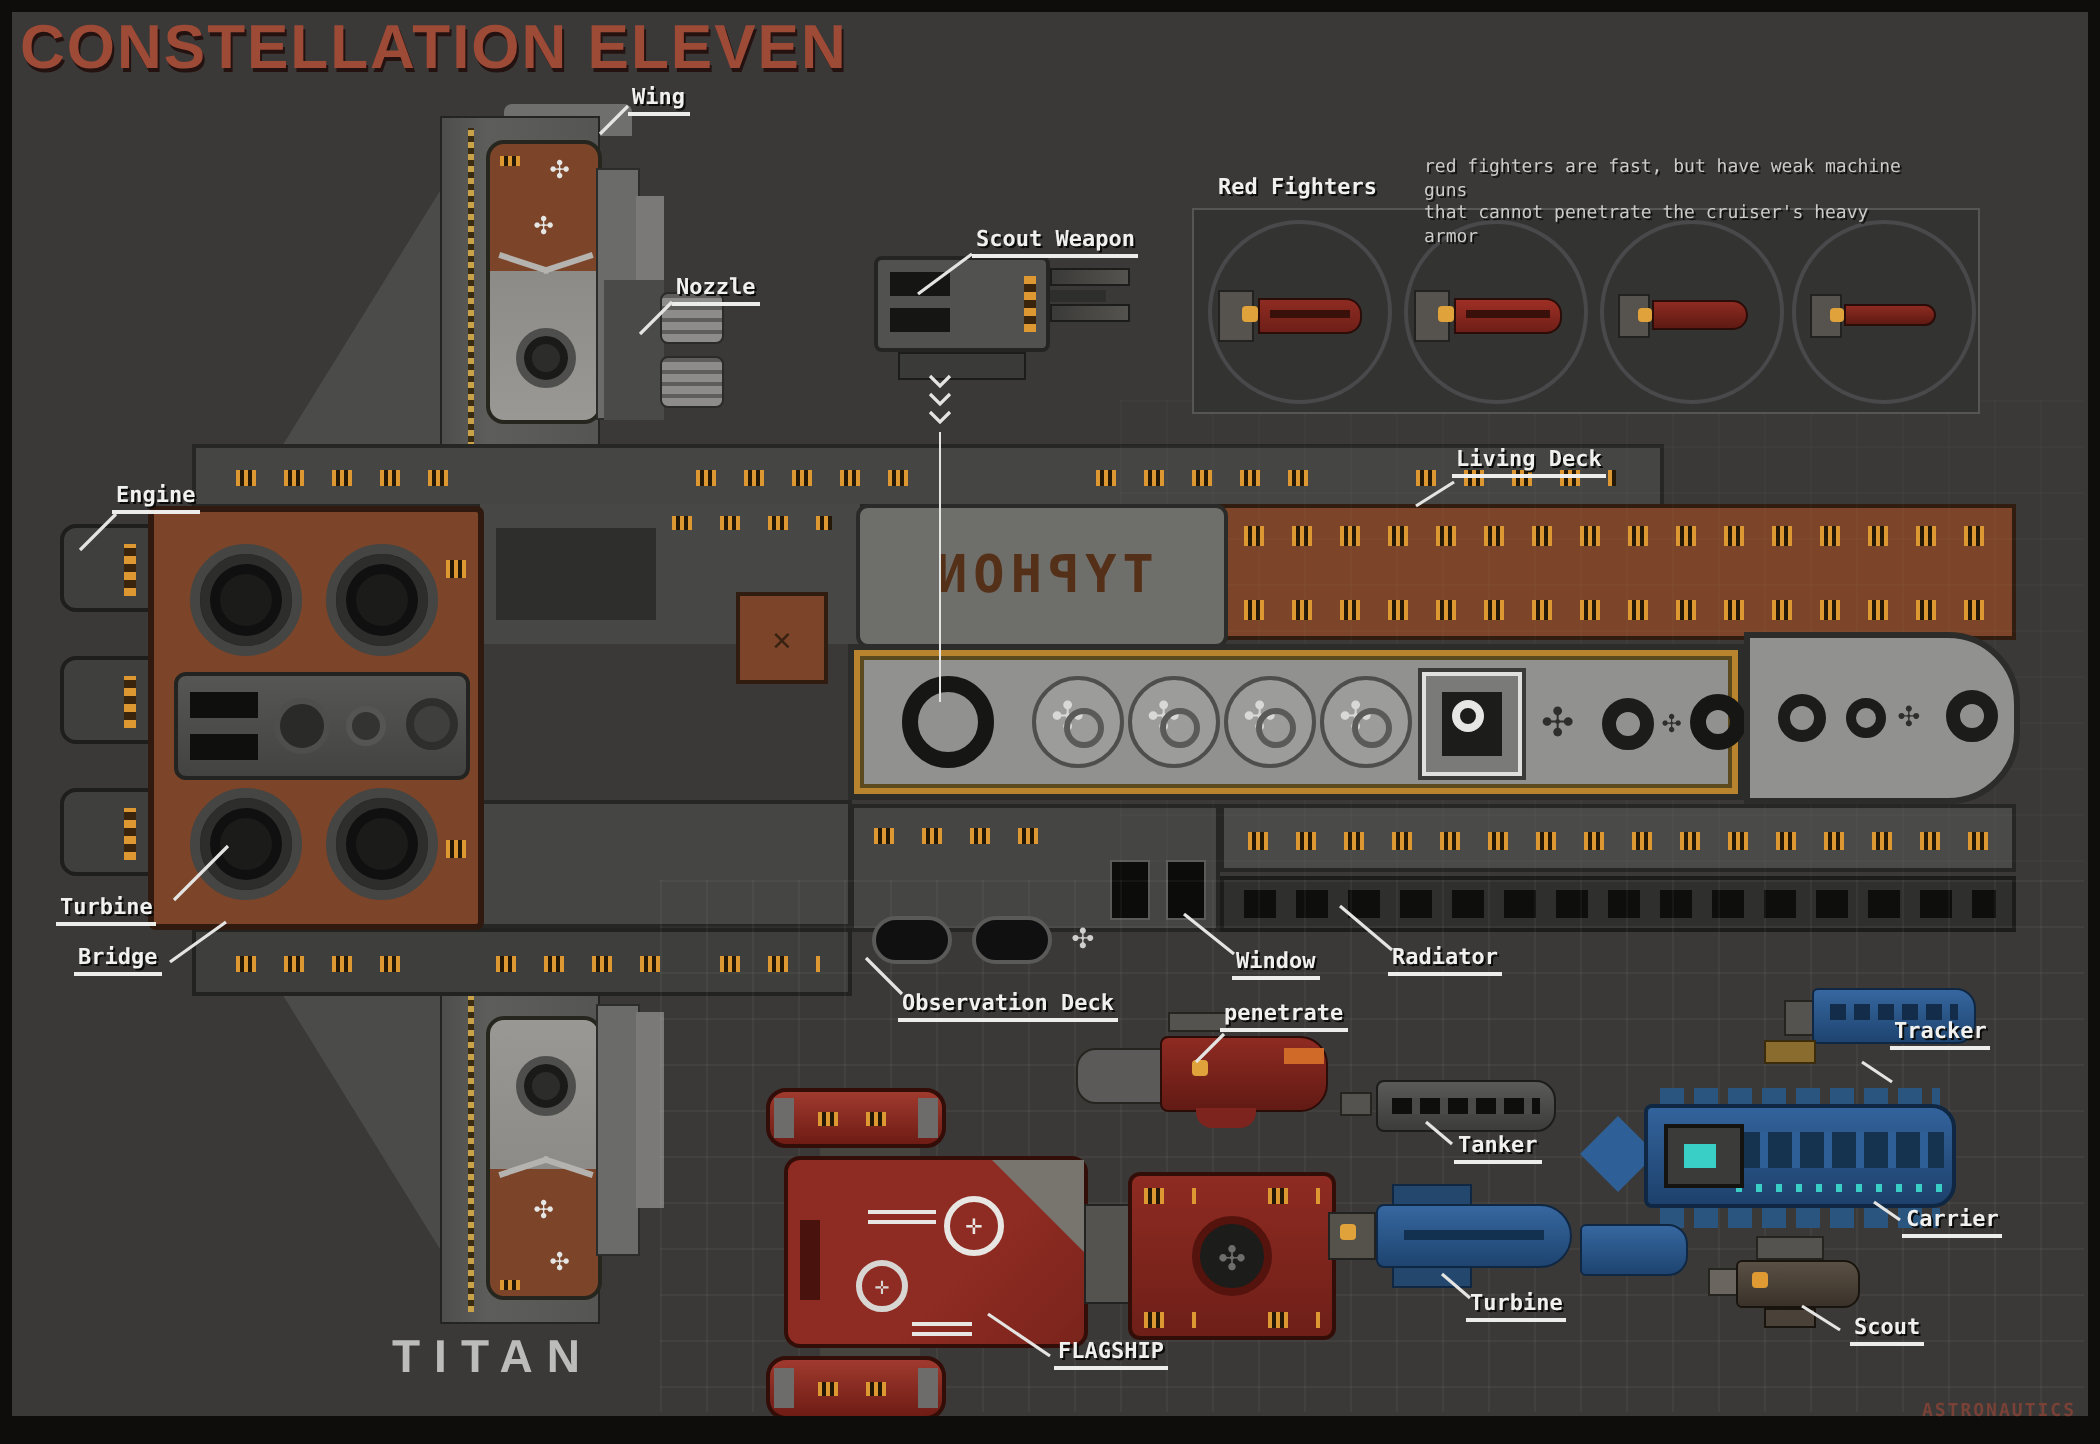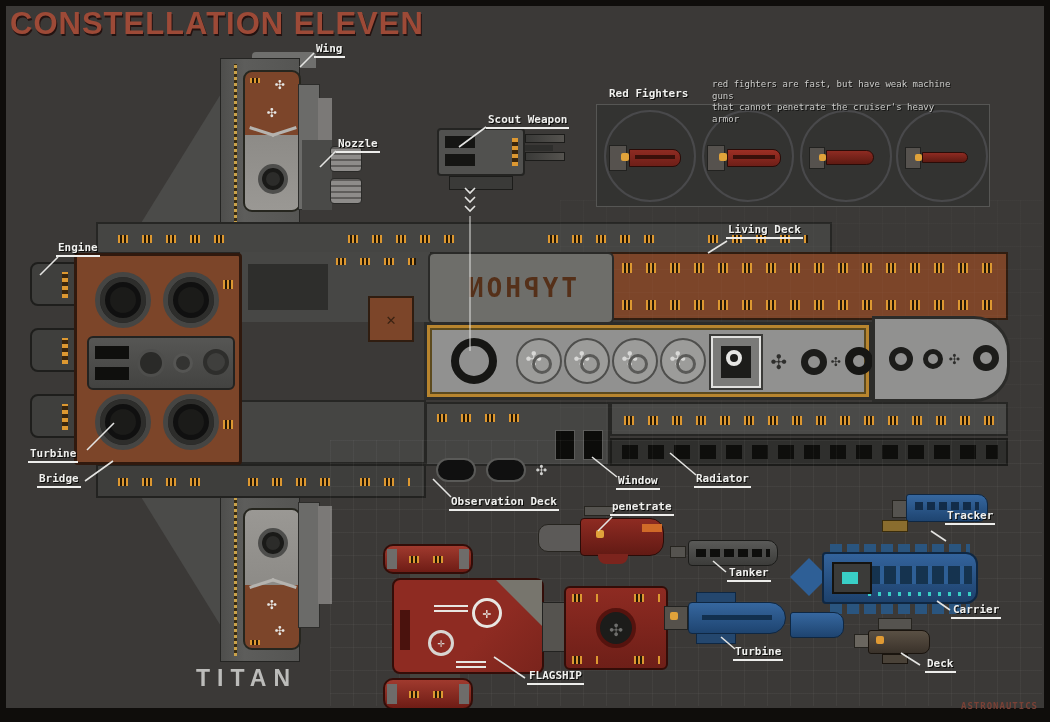--- a/index.html
+++ b/index.html
@@ -335,21 +335,21 @@
   <div class="label" style="left:449px;top:495px"><span>Observation Deck</span></div>
   <div class="label" style="left:616px;top:474px"><span>Window</span></div>
   <div class="label" style="left:694px;top:472px"><span>Radiator</span></div>
   <div class="label" style="left:726px;top:223px"><span>Living Deck</span></div>
   <div class="label" style="left:610px;top:500px"><span>penetrate</span></div>
   <div class="label" style="left:727px;top:566px"><span>Tanker</span></div>
   <div class="label" style="left:733px;top:645px"><span>Turbine</span></div>
   <div class="label" style="left:527px;top:669px"><span>FLAGSHIP</span></div>
   <div class="label" style="left:945px;top:509px"><span>Tracker</span></div>
   <div class="label" style="left:951px;top:603px"><span>Carrier</span></div>
-  <div class="label" style="left:925px;top:657px"><span>Deck</span></div>
+  <div class="label" style="left:925px;top:657px"><span>Scout</span></div>
 
   <svg class="leaders" width="1050" height="722" viewBox="0 0 1050 722">
     <g stroke="#e4e4e2" stroke-width="1.6" fill="none">
       <line x1="300" y1="67" x2="314" y2="53"></line>
       <line x1="320" y1="167" x2="336" y2="151"></line>
       <line x1="459" y1="147" x2="486" y2="127"></line>
       <line x1="40" y1="275" x2="58" y2="257"></line>
       <line x1="114" y1="423" x2="87" y2="450"></line>
       <line x1="113" y1="461" x2="85" y2="481"></line>
       <line x1="433" y1="479" x2="451" y2="497"></line>

